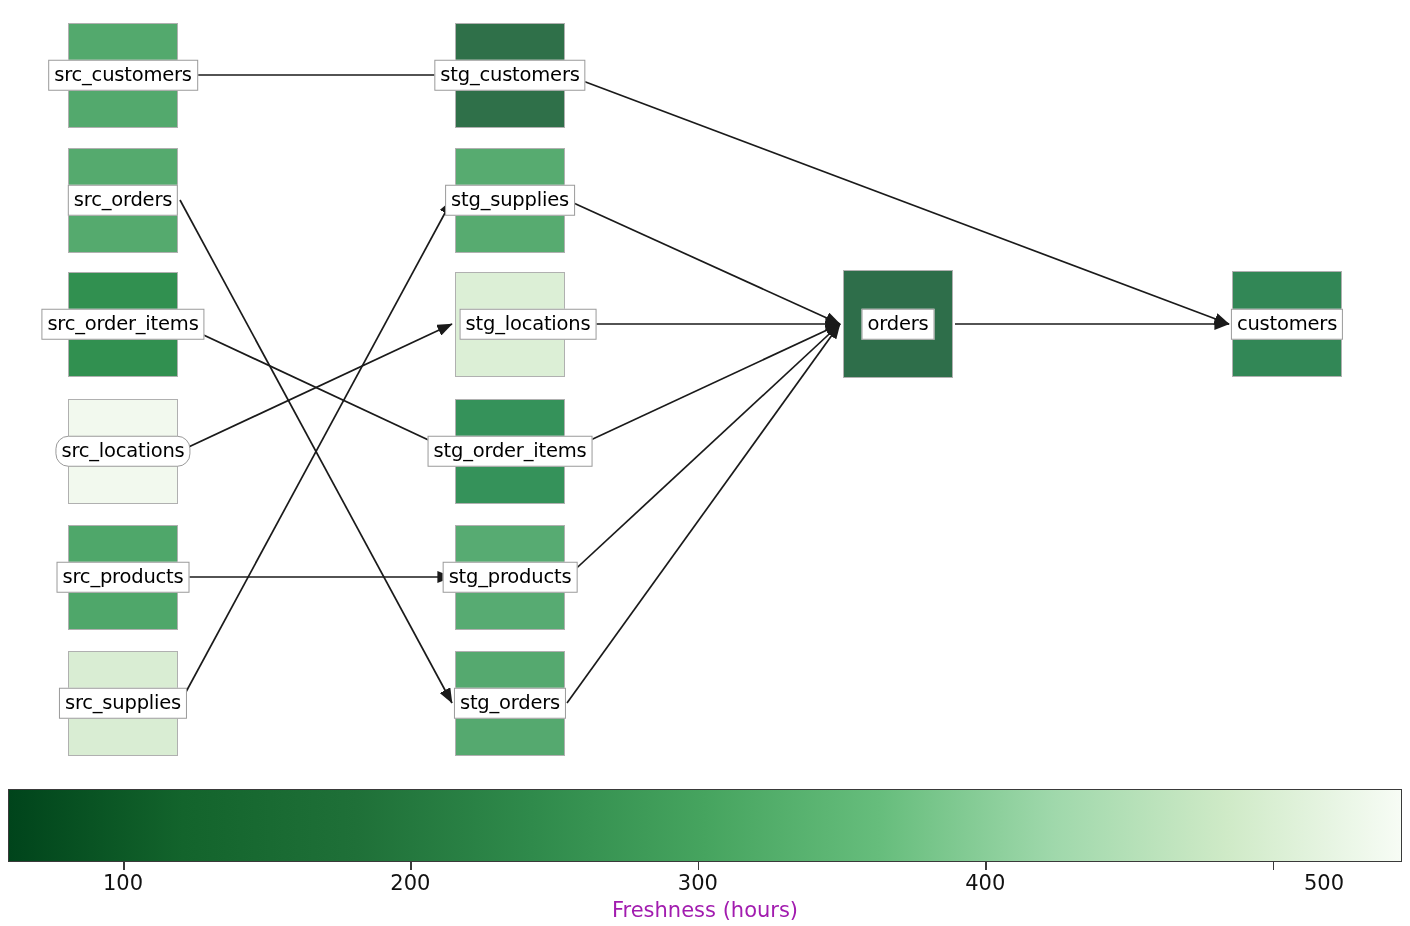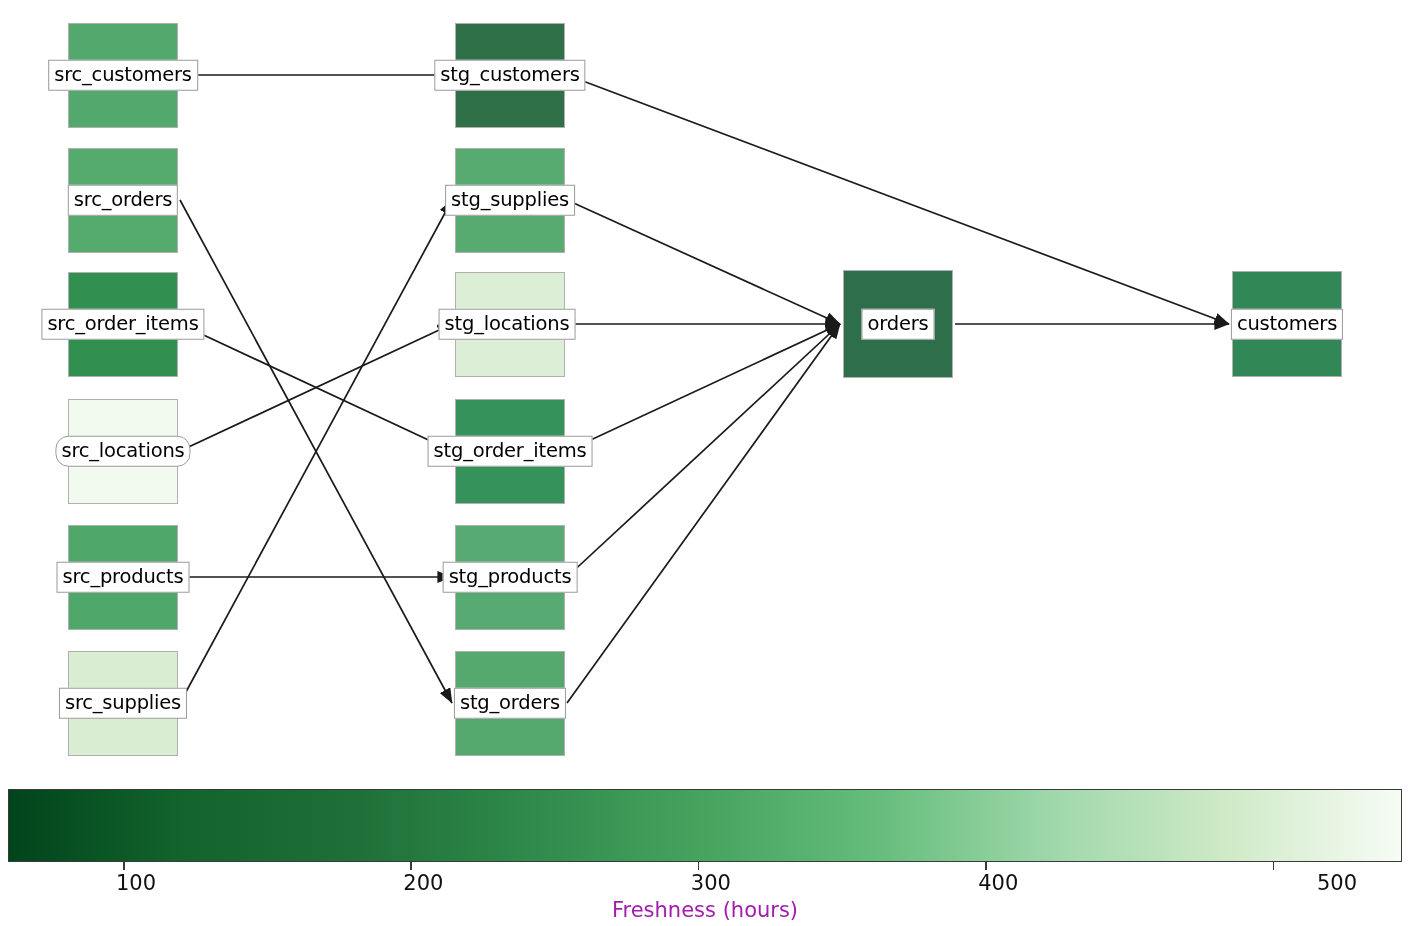--- a/index.html
+++ b/index.html
@@ -65,21 +65,20 @@
     background: #3a3a3a;
   }
   .cb-ticklabel {
     position: absolute;
     top: 871px;
     transform: translateX(-50%);
     font-family: "DejaVu Sans", sans-serif;
     font-size: 21px;
     color: #111111;
     white-space: nowrap;
-    margin-left: 13px;
   }
   #cb-axis-label {
     position: absolute;
     top: 898px;
     left: 705px;
     transform: translateX(-50%);
     font-family: "DejaVu Sans", sans-serif;
     font-size: 21px;
     color: #a21caf;
     white-space: nowrap;
@@ -143,21 +142,21 @@
     </div>
   <div id="labels">
       <div class="node-label" style="left: 123px; top: 75px;">src_customers</div>
       <div class="node-label" style="left: 123px; top: 200px;">src_orders</div>
       <div class="node-label" style="left: 123px; top: 324px;">src_order_items</div>
       <div class="node-label" style="left: 123px; top: 451px; border-radius: 13px;">src_locations</div>
       <div class="node-label" style="left: 123px; top: 577px;">src_products</div>
       <div class="node-label" style="left: 123px; top: 703px;">src_supplies</div>
       <div class="node-label" style="left: 510px; top: 75px;">stg_customers</div>
       <div class="node-label" style="left: 510px; top: 200px;">stg_supplies</div>
-      <div class="node-label" style="left: 507px; top: 324px;">stg_locations</div>
+      <div class="node-label" style="left: 528px; top: 324px;">stg_locations</div>
       <div class="node-label" style="left: 510px; top: 451px;">stg_order_items</div>
       <div class="node-label" style="left: 510px; top: 577px;">stg_products</div>
       <div class="node-label" style="left: 510px; top: 703px;">stg_orders</div>
       <div class="node-label" style="left: 898px; top: 324px;">orders</div>
       <div class="node-label" style="left: 1287px; top: 324px;">customers</div>
     </div>
 
   <div id="colorbar-wrap">
     <svg id="colorbar-gradient" viewBox="0 0 1000 50" preserveAspectRatio="none">
       <rect x="0" y="0" width="1000" height="50" fill="url(#cbgrad)"></rect>

